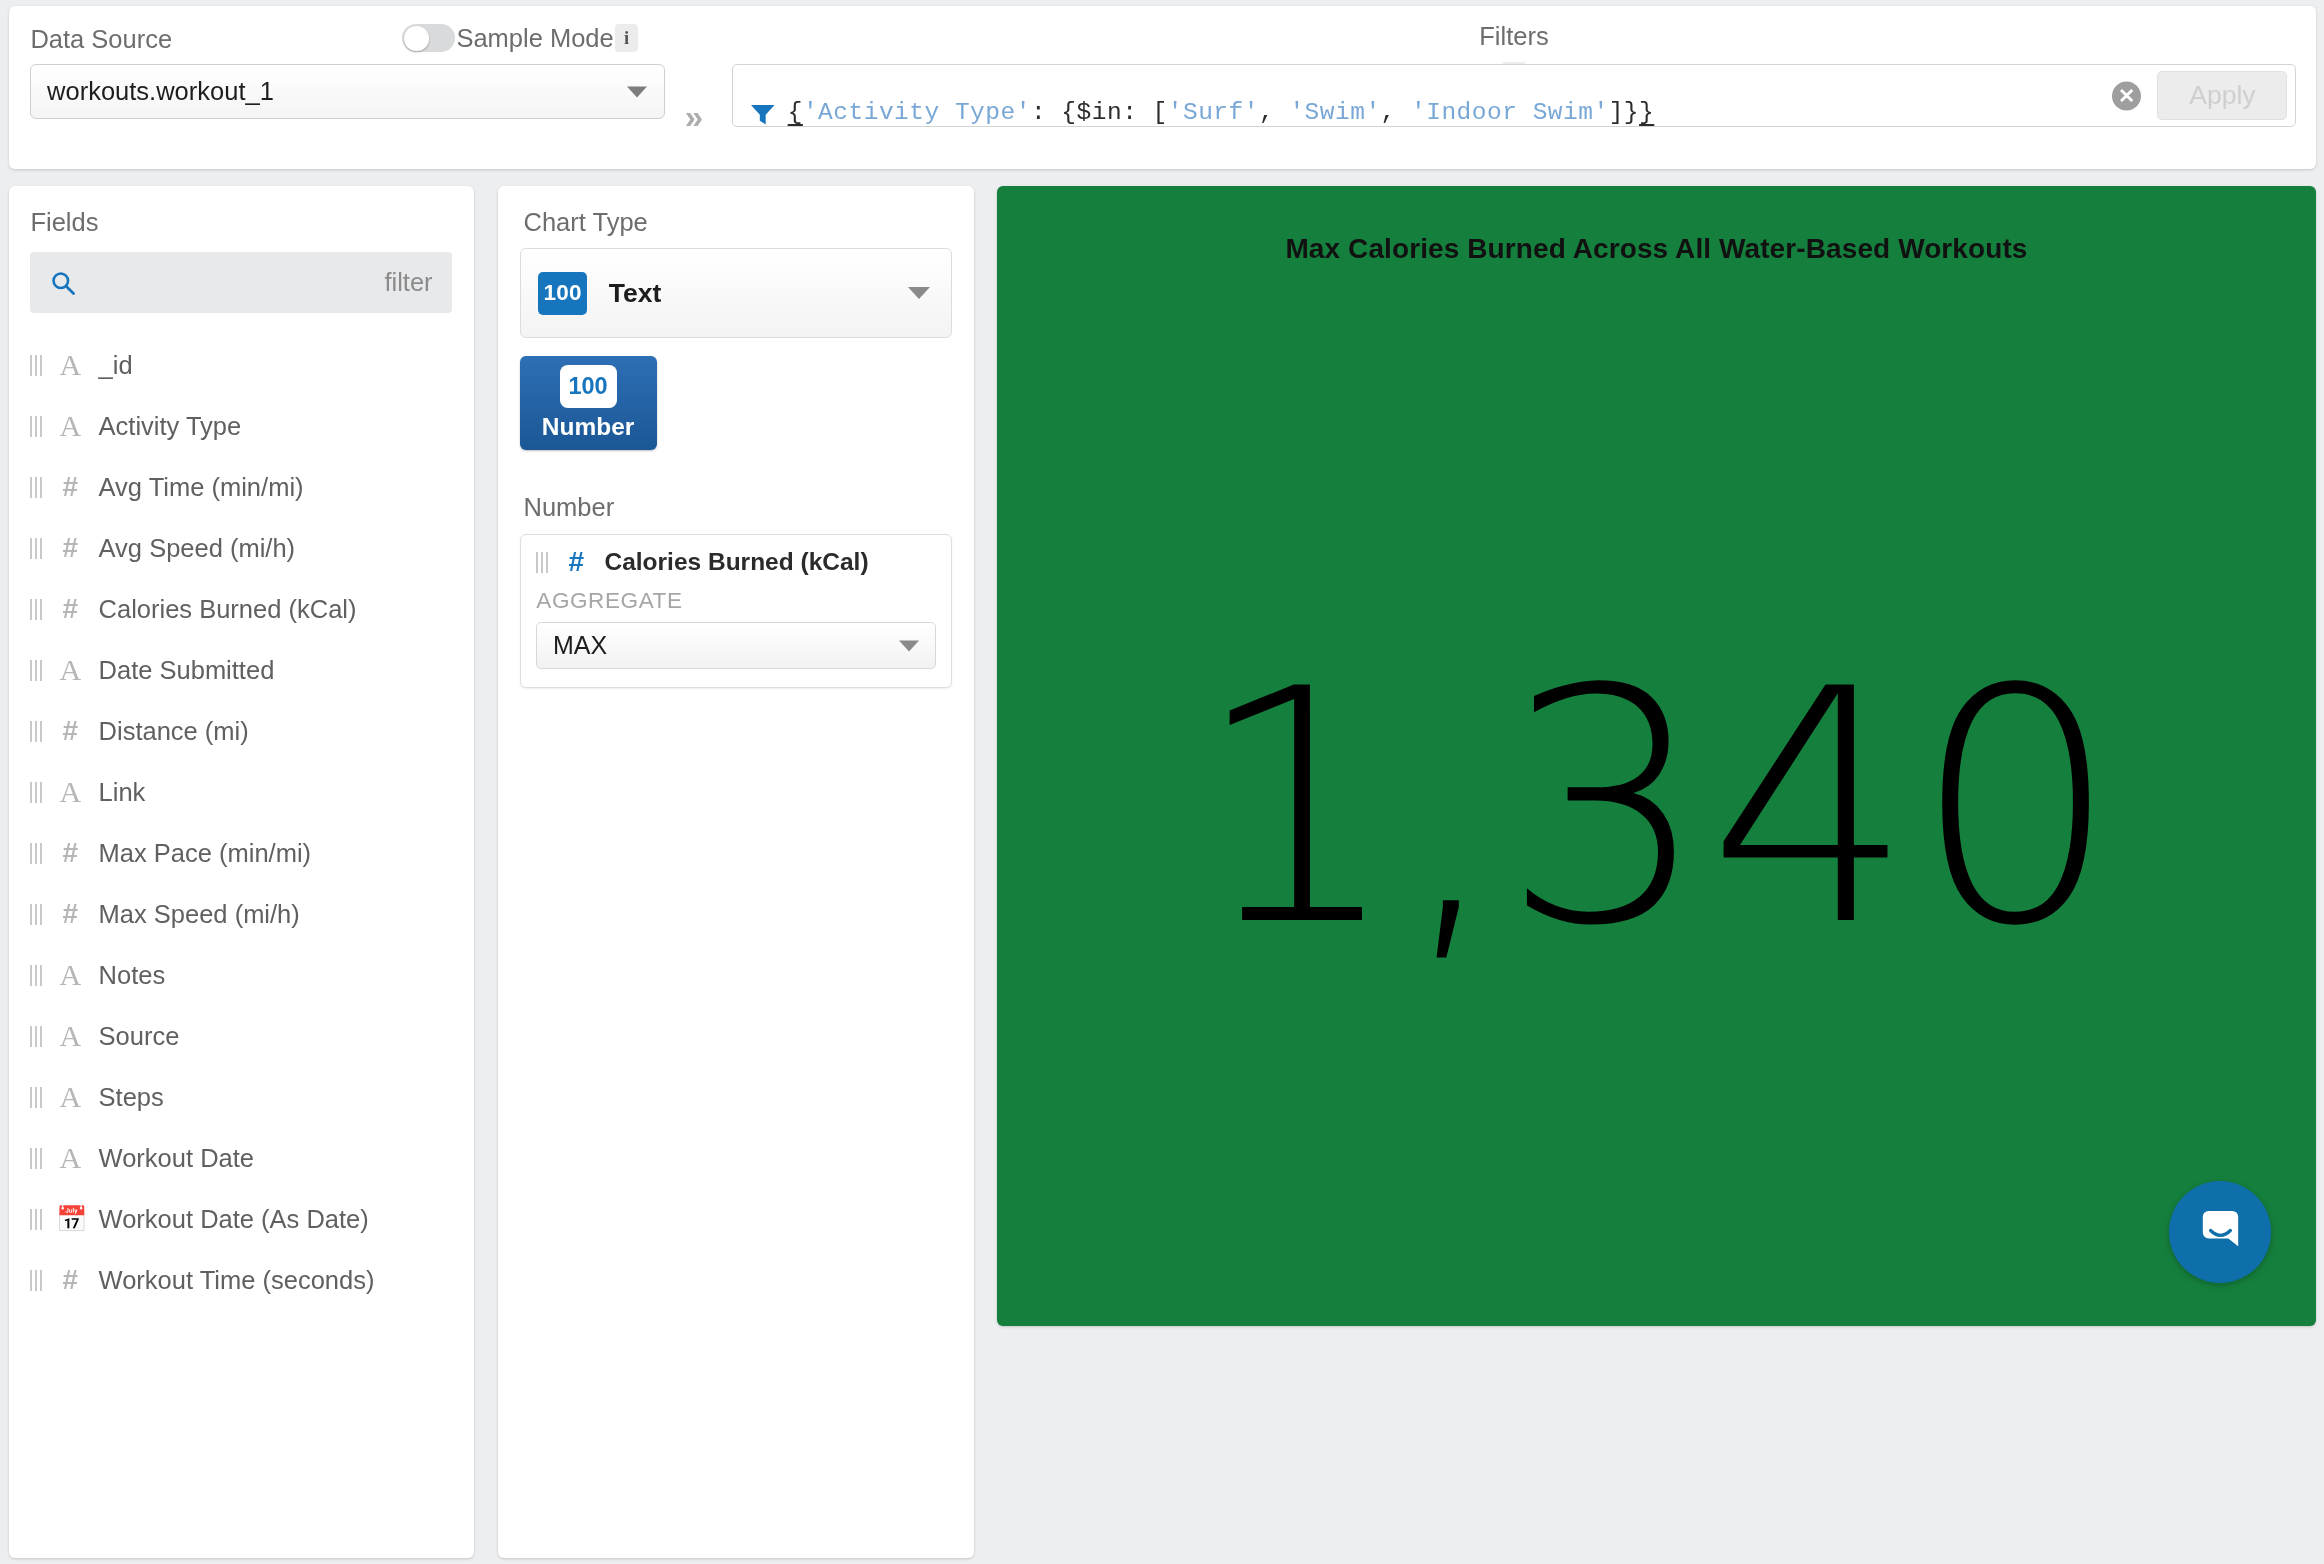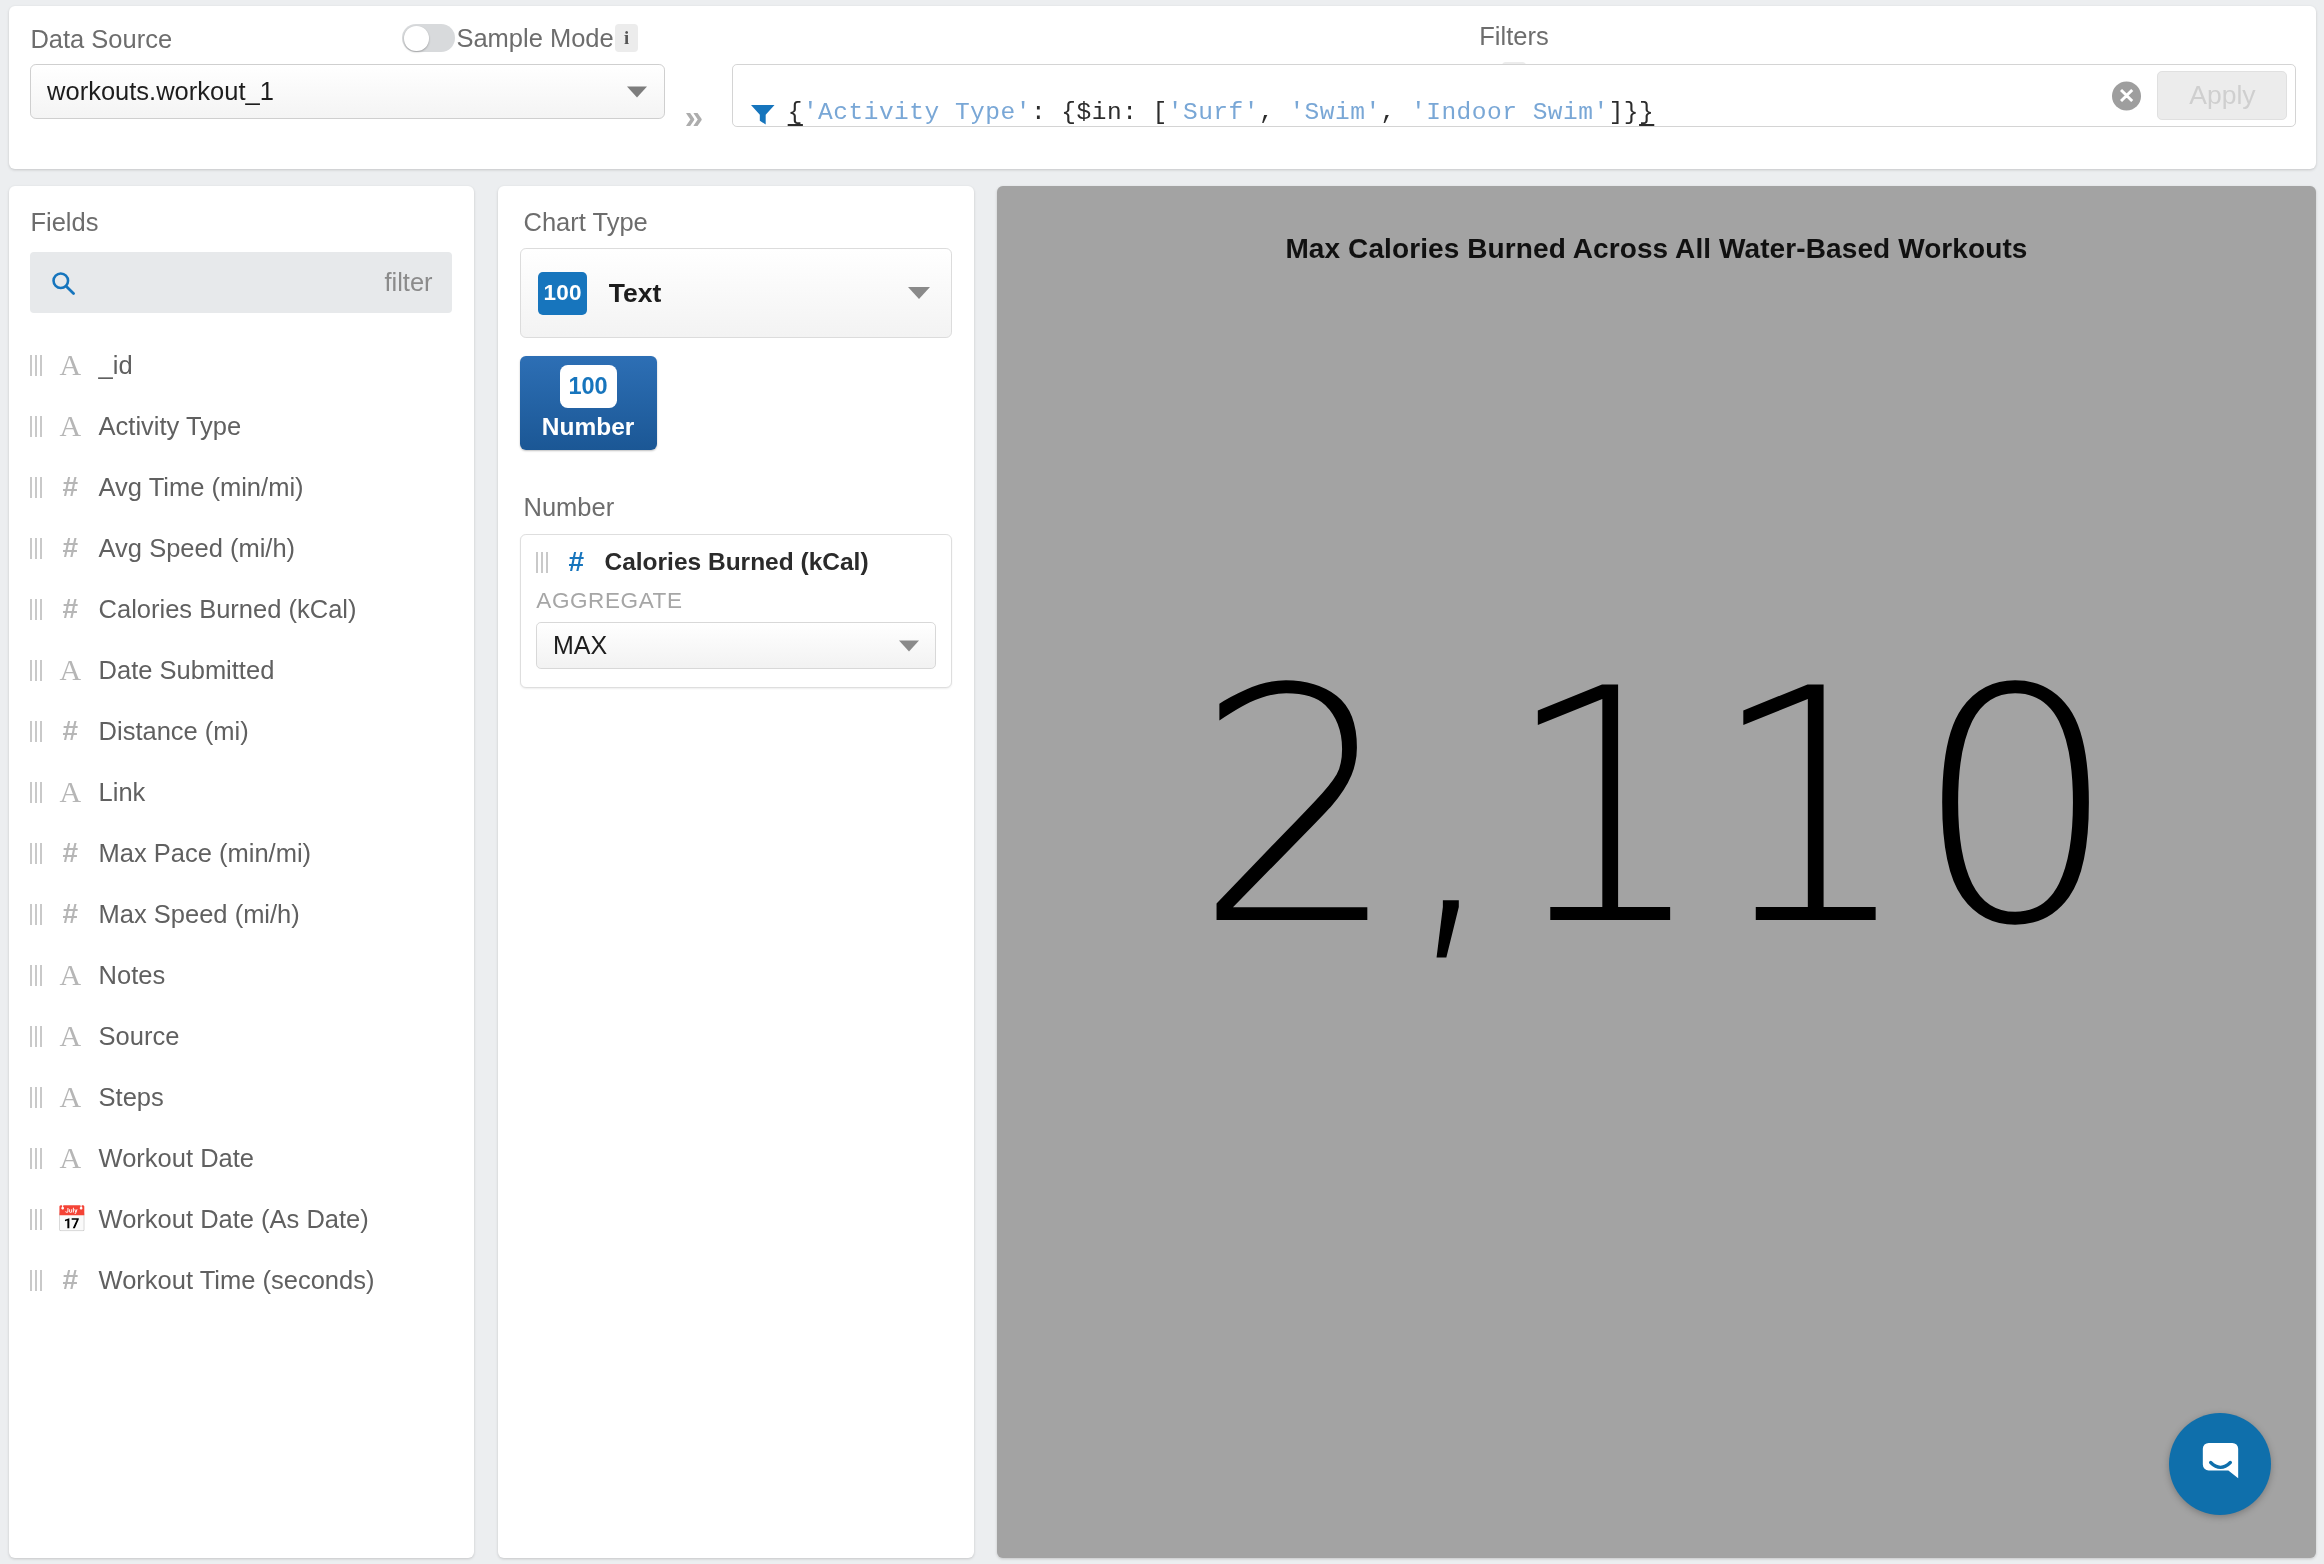--- a/index.html
+++ b/index.html
@@ -167,22 +167,22 @@
     padding: 0 15.7px; position:relative;
   }
   .agg-select .v { font-size: 25px; color:#1d1d1d; }
   .agg-caret {
     position:absolute; right: 15.7px; top:50%; transform: translateY(-50%);
     width:0;height:0;border-left: 10.8px solid transparent;
     border-right: 10.8px solid transparent; border-top: 11.8px solid #8a8a8a;
   }
 
   .viz-panel {
-    position:absolute; left: 997px; top: 186px; width: 1319px; height: 1372px;
-    background:#a3a3a3; border-radius: 5.9px; box-shadow: 0 1px 2.9px rgba(0,0,0,.17);
+    position:absolute; left: 997px; top: 186px; width: 1319px; height: 1140px;
+    background:#15803d; border-radius: 5.9px; box-shadow: 0 1px 2.9px rgba(0,0,0,.17);
     overflow:hidden;
   }
   .viz-title {
     text-align:center; margin-top: 47px; font-size: 28px;
     font-weight: 700; color: #111; letter-spacing: 0.1px;
   }
   .big-number {
     position:absolute; left:0; right:0; top: 461px; text-align:center;
     font-family: "DejaVu Sans", sans-serif; font-weight: 100;
     font-size: 323px; line-height: 1; color:#000;
@@ -353,21 +353,21 @@
         <div class="agg-select">
           <span class="v">MAX</span>
           <span class="agg-caret"></span>
         </div>
       </div>
     </div>
   </div>
 
   <div class="viz-panel">
     <div class="viz-title">Max Calories Burned Across All Water-Based Workouts</div>
-    <div class="big-number">2,110</div>
+    <div class="big-number">1,340</div>
     <div class="chat-launcher">
       <svg width="55" height="55" viewBox="0 0 56 56">
         <path d="M10 12 a6 6 0 0 1 6-6 h24 a6 6 0 0 1 6 6 v30 l-10-8 H16 a6 6 0 0 1 -6-6 Z" fill="#ffffff"></path>
         <path d="M18 26 q10 10 20 0" fill="none" stroke="#0f6fab" stroke-width="3.4" stroke-linecap="round"></path>
       </svg>
     </div>
   </div>
 
 </div>
 

